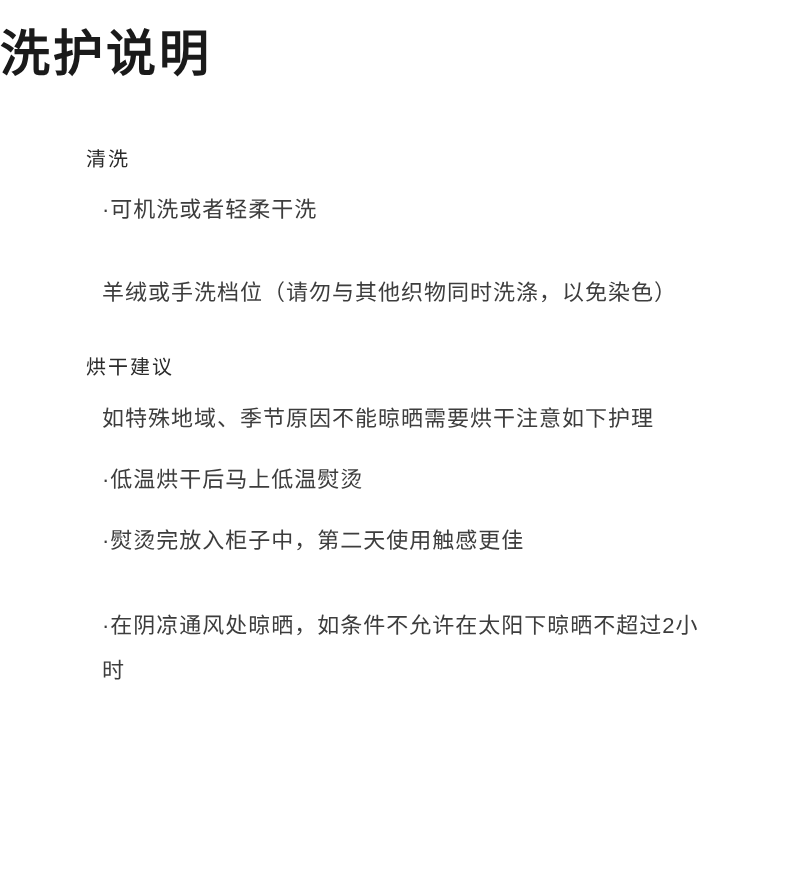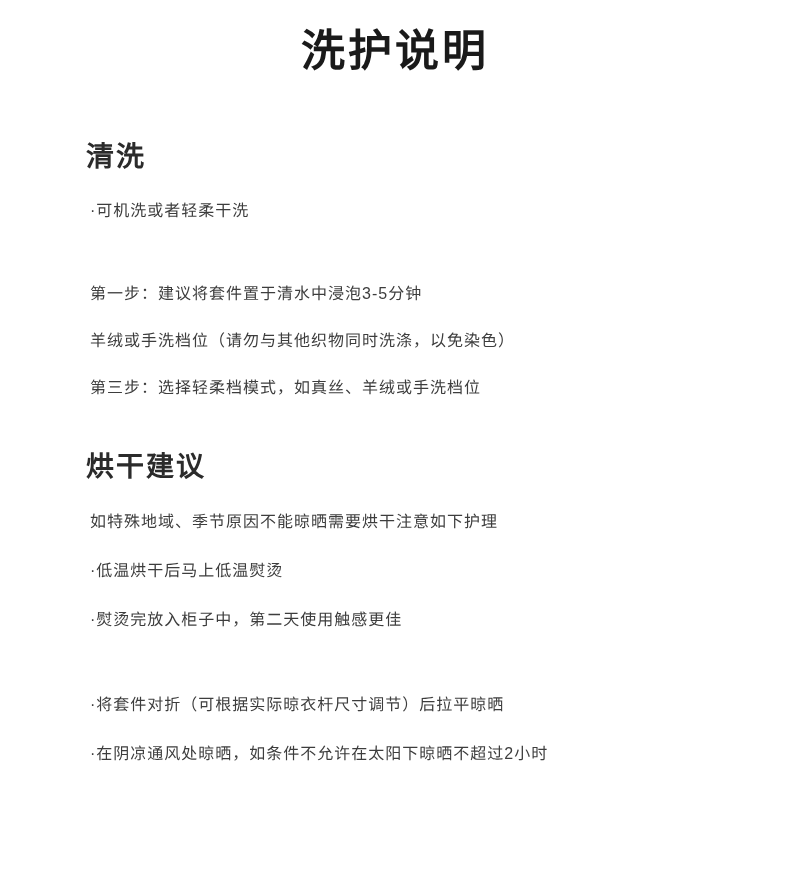--- a/index.html
+++ b/index.html
@@ -12,47 +12,47 @@
     width: 790px;
     height: 883px;
     background: var(--bg-color, #ffffff);
     font-family: "Liberation Sans", "DejaVu Sans", sans-serif;
     overflow: hidden;
     box-sizing: border-box;
   }
   .title {
     margin: 0;
     padding-top: 26px;
-    text-align: center;
-    font-size: 44px;
+    text-align: left;
+    font-size: 50px;
     line-height: 1.15;
     font-weight: 700;
     letter-spacing: 3px;
     color: var(--title-color, #1a1a1a);
   }
   .content {
     padding: 0 70px 0 86px;
   }
   .section {
     margin-top: 40px;
   }
   .section:first-child {
     margin-top: 62px;
   }
   .section-heading {
     margin: 0 0 14px 0;
-    font-size: 28px;
+    font-size: 20px;
     line-height: 1.3;
-    font-weight: 700;
+    font-weight: 400;
     letter-spacing: 2px;
     color: var(--heading-color, #2b2b2b);
   }
   .body-line {
-    margin: 4px;
-    font-size: 16px;
+    margin: 16px;
+    font-size: 22px;
     line-height: 43px;
     font-weight: 400;
     letter-spacing: 1px;
     color: var(--body-color, #3d3d3d);
   }
   .section-drying .body-line,
   .section-sun .body-line {
     line-height: 45px;
   }
 </style>
@@ -64,31 +64,28 @@
   <h1 class="title">洗护说明</h1>
 
   <div class="content">
 
     <section class="section section-cleaning">
       <h2 class="section-heading">清洗</h2>
       <p class="body-line">·可机洗或者轻柔干洗</p>
     </section>
 
     <section class="section section-machine-wash">
-      <p class="body-line">第一步：建议将套件置于清水中浸泡3-5分钟</p>
       <p class="body-line">羊绒或手洗档位（请勿与其他织物同时洗涤，以免染色）</p>
-      <p class="body-line">第三步：选择轻柔档模式，如真丝、羊绒或手洗档位</p>
     </section>
 
     <section class="section section-drying">
       <h2 class="section-heading">烘干建议</h2>
       <p class="body-line">如特殊地域、季节原因不能晾晒需要烘干注意如下护理</p>
       <p class="body-line">·低温烘干后马上低温熨烫</p>
       <p class="body-line">·熨烫完放入柜子中，第二天使用触感更佳</p>
     </section>
 
     <section class="section section-sun">
-      <p class="body-line">·将套件对折（可根据实际晾衣杆尺寸调节）后拉平晾晒</p>
       <p class="body-line">·在阴凉通风处晾晒，如条件不允许在太阳下晾晒不超过2小时</p>
     </section>
 
   </div>
 </div>
 
 </body></html>

